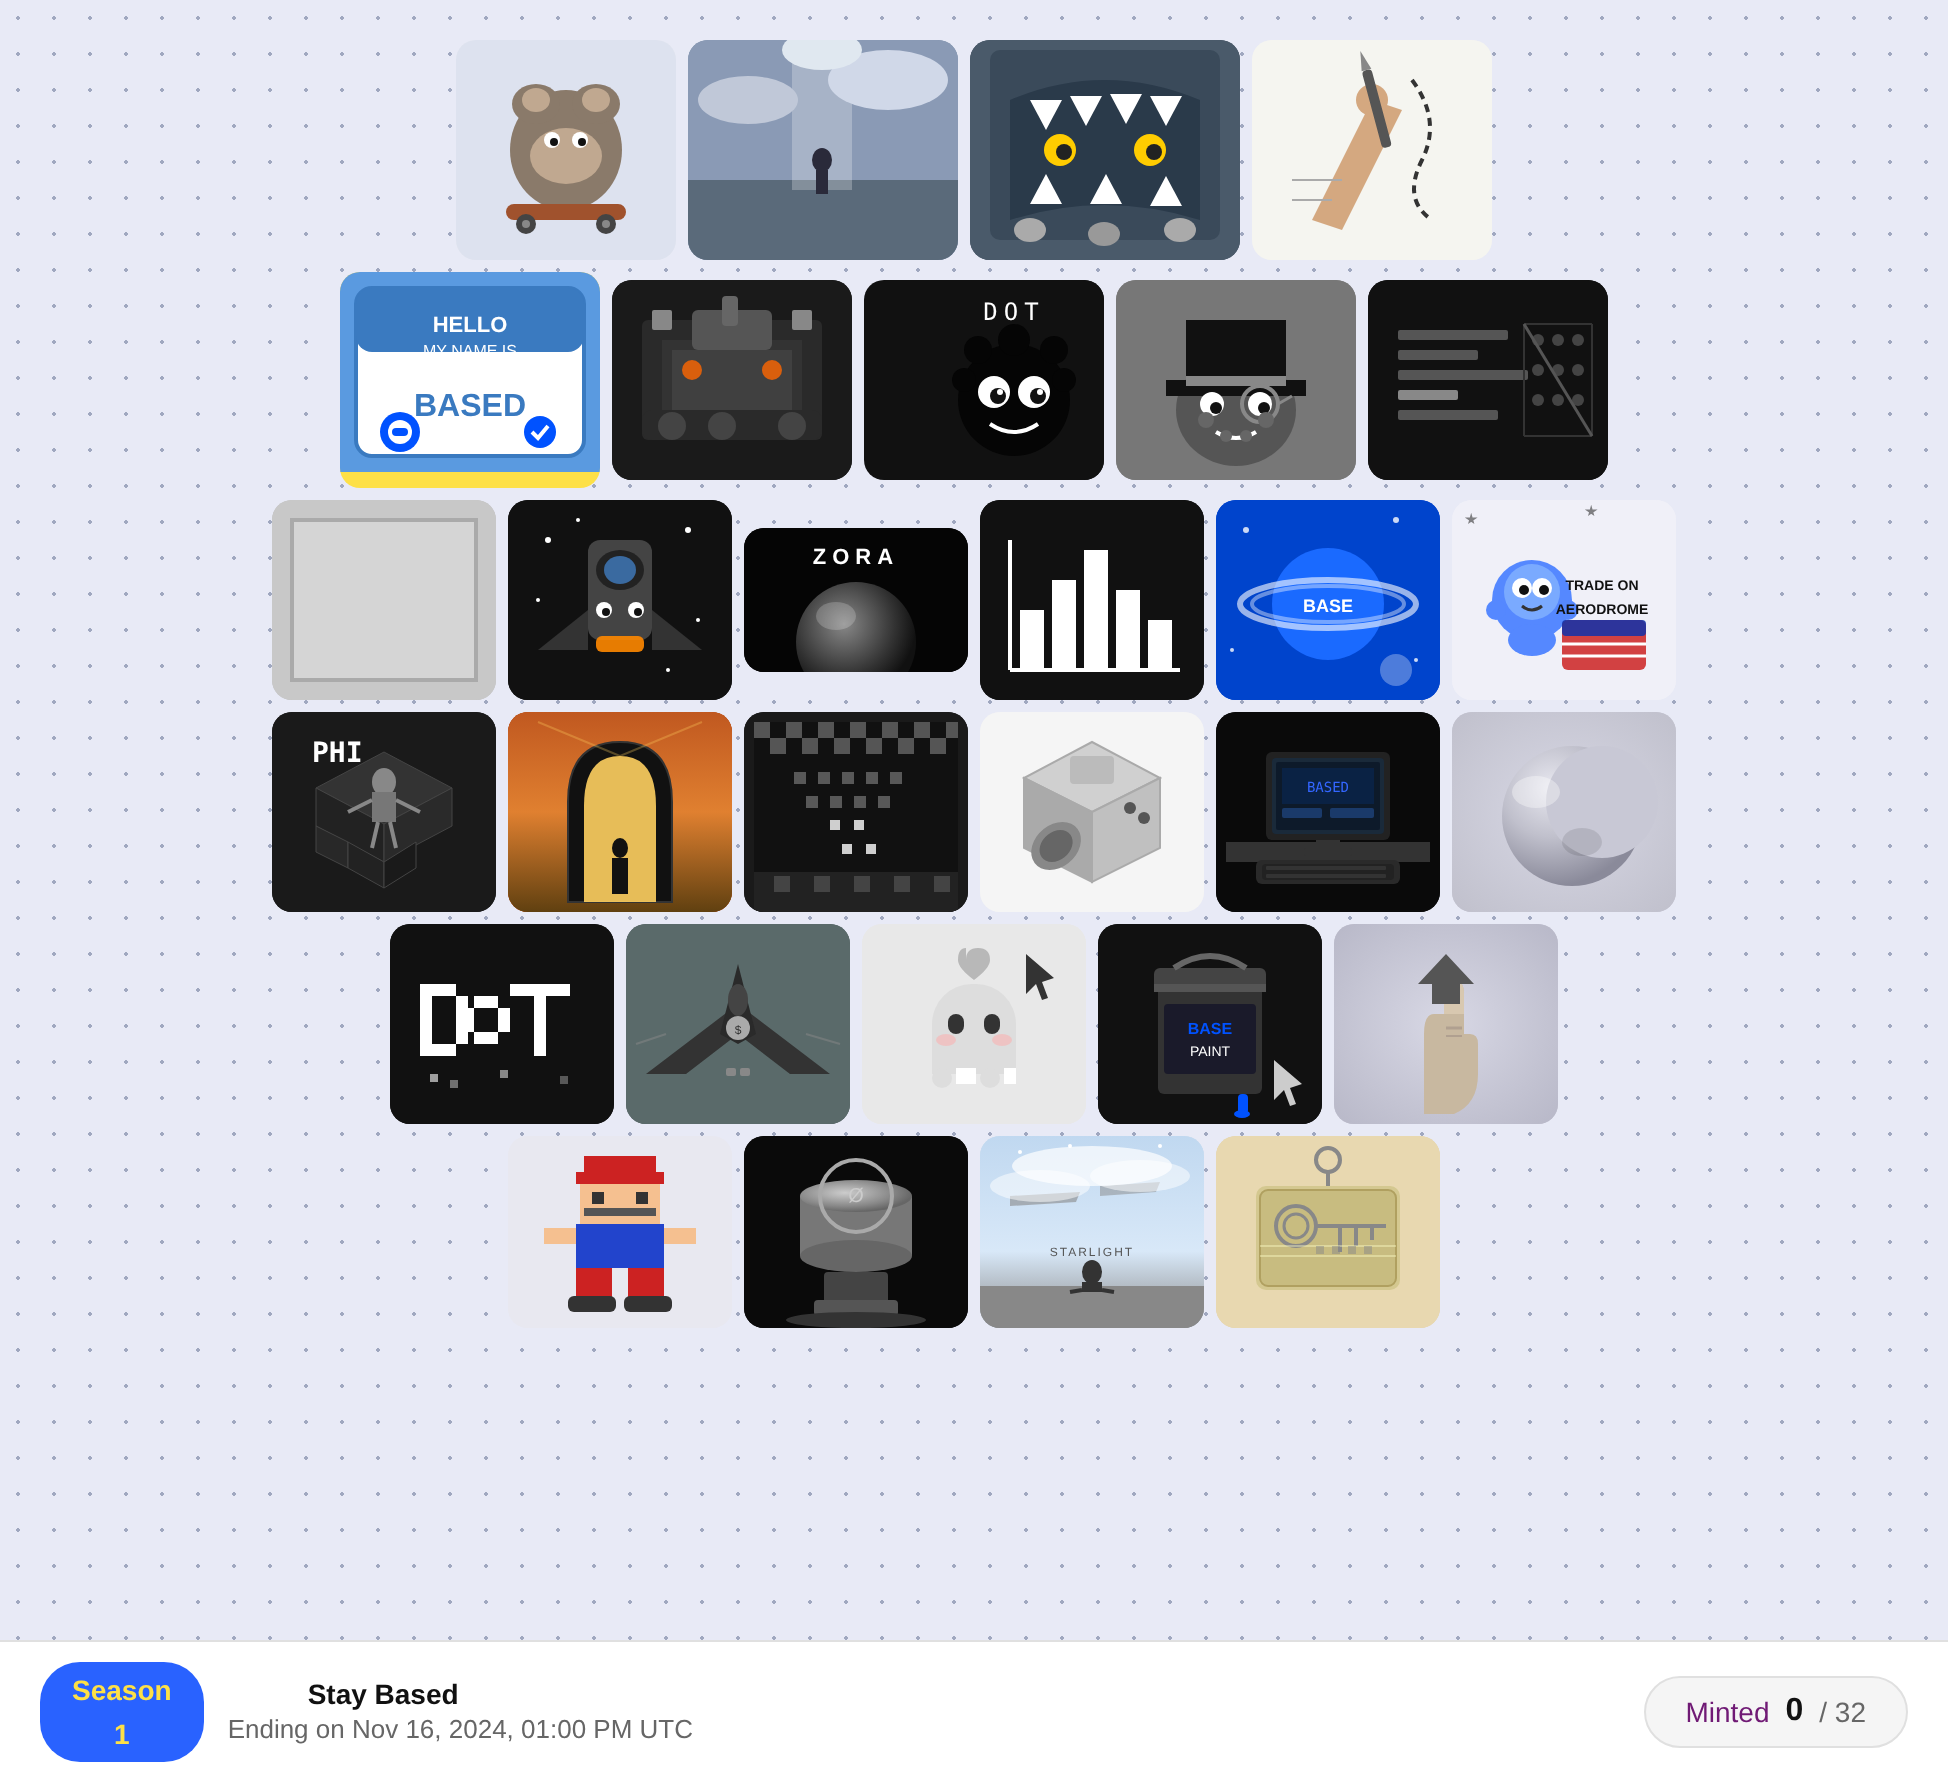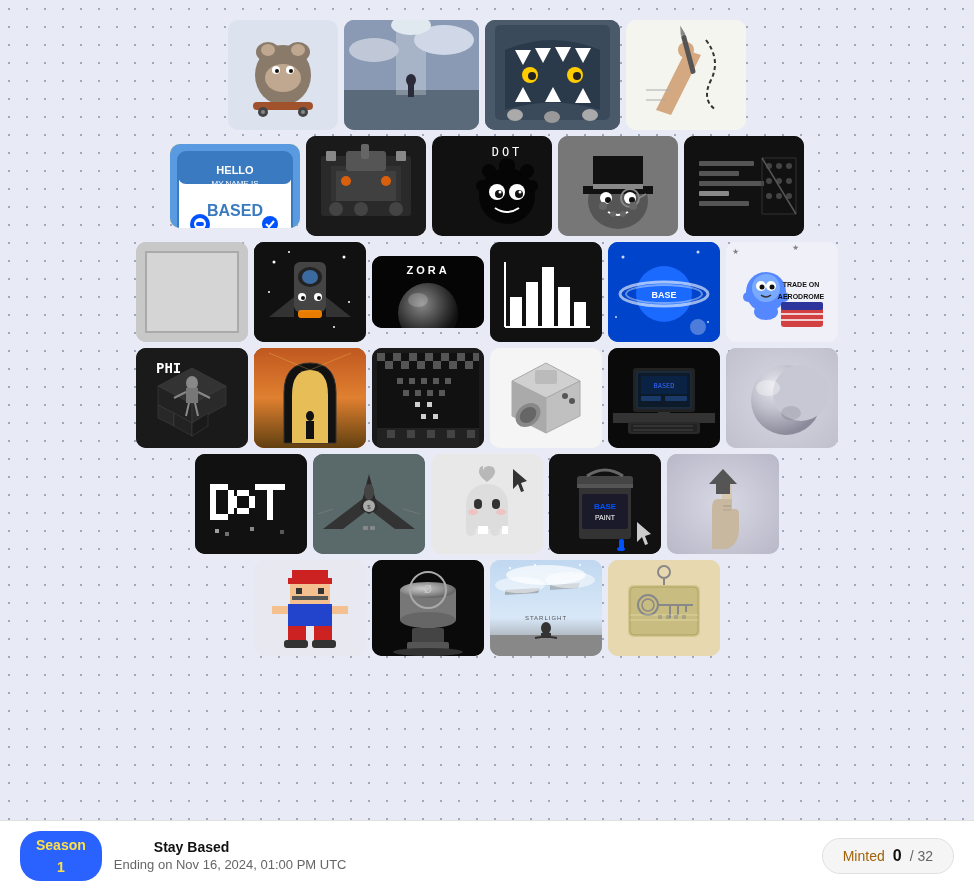--- a/index.html
+++ b/index.html
@@ -86,21 +86,21 @@
       background: #f5f5f5;
       border-radius: 20px;
       padding: 8px 20px;
       font-size: 14px;
       color: #333;
       border: 1px solid #e0e0e0;
     }
 
     .minted-label {
       font-weight: 500;
-      color: #a16207;
+      color: #701a75;
     }
 
     .minted-count {
       font-weight: 700;
       font-size: 16px;
       color: #111;
     }
 
     .minted-total {
       color: #666;
@@ -219,21 +219,21 @@
         <path d="M80 20 Q95 40 85 60 Q75 80 90 90" stroke="#333" stroke-width="2" fill="none" stroke-dasharray="4,3"></path>
 
         <line x1="20" y1="70" x2="45" y2="70" stroke="#aaa" stroke-width="1"></line>
         <line x1="20" y1="80" x2="40" y2="80" stroke="#aaa" stroke-width="1"></line>
       </svg>
     </div>
   </div>
 
   <div class="row row2">
 
-    <div class="tile-wrap" style="width:130px;height:84px;background:#fde047;border-radius:10px;">
+    <div class="tile-wrap" style="width:130px;height:108px;background:#fde047;border-radius:10px;">
       <svg viewBox="0 0 130 100" xmlns="http://www.w3.org/2000/svg" style="width:130px;height:100px;">
         <rect width="130" height="100" fill="#5a9ae0"></rect>
         <rect x="8" y="8" width="114" height="84" rx="8" fill="white" stroke="#3a7ac0" stroke-width="2"></rect>
         <rect x="8" y="8" width="114" height="32" rx="8" fill="#3a7ac0"></rect>
         <text x="65" y="30" text-anchor="middle" fill="white" font-size="11" font-family="Arial" font-weight="bold">HELLO</text>
         <text x="65" y="42" text-anchor="middle" fill="white" font-size="8" font-family="Arial">MY NAME IS</text>
         <text x="65" y="72" text-anchor="middle" fill="#3a7ac0" font-size="16" font-family="Arial" font-weight="bold">BASED</text>
 
         <circle cx="30" cy="80" r="10" fill="#0052ff"></circle>
         <circle cx="30" cy="80" r="6" fill="white"></circle>

